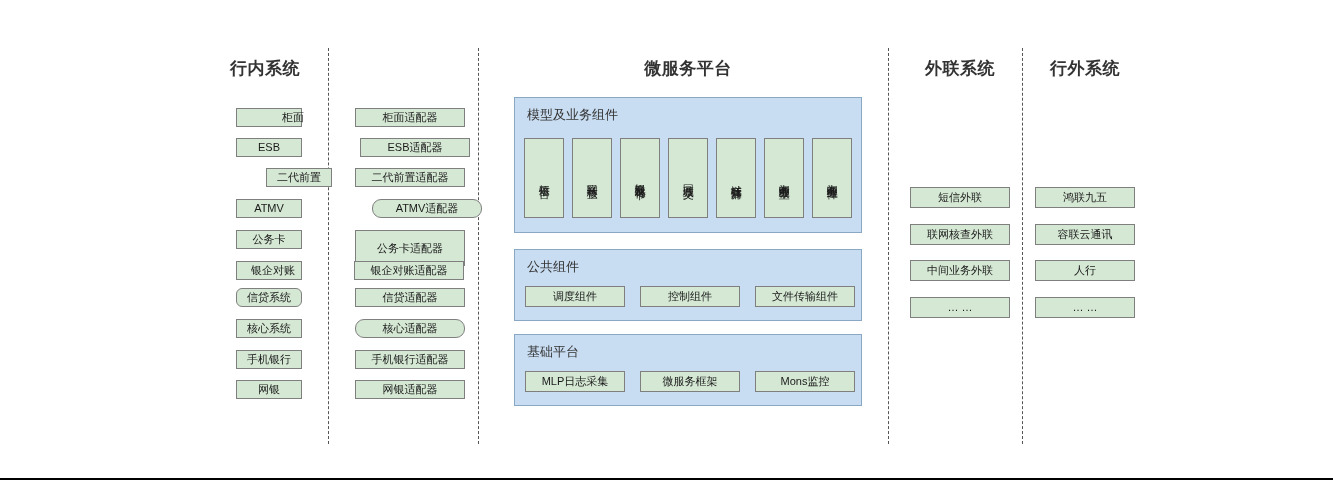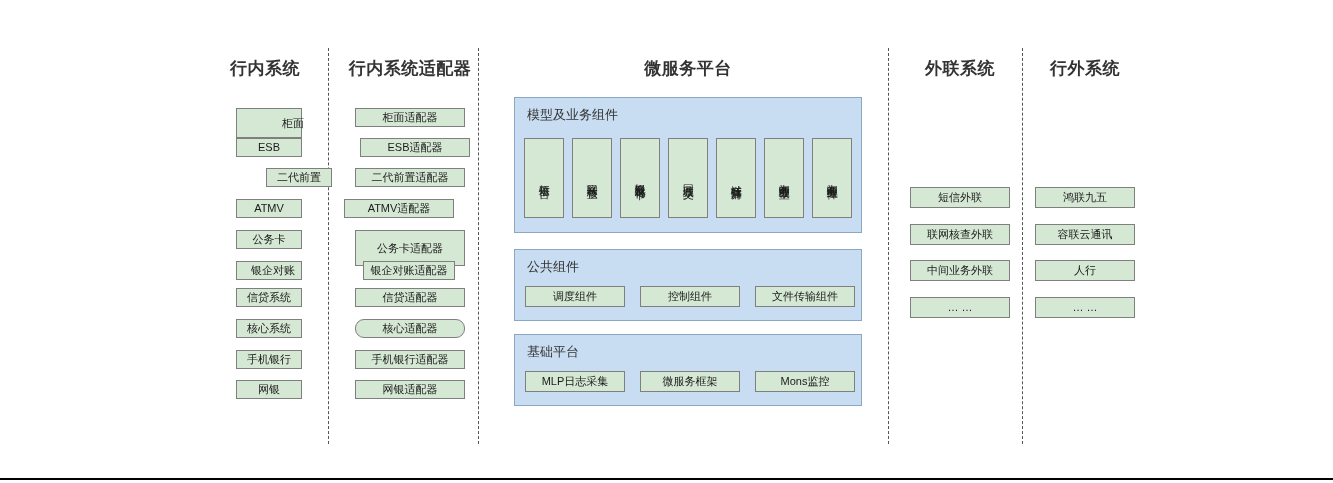--- a/index.html
+++ b/index.html
@@ -84,47 +84,46 @@
     height: 0;
     border-top: 2px solid #000000;
   }
 </style>
 </head>
 <body>
 
 <div id="canvas">
 
   <div class="col-title" style="left:200px; top:57px; width:130px;">行内系统</div>
-  <div class="col-title" style="left:340px; top:57px; width:140px;">行内系统适配器</div>
   <div class="col-title" style="left:598px; top:57px; width:180px;">微服务平台</div>
   <div class="col-title" style="left:895px; top:57px; width:130px;">外联系统</div>
   <div class="col-title" style="left:1020px; top:57px; width:130px;">行外系统</div>
 
   <div class="divider" style="left:328px;"></div>
   <div class="divider" style="left:478px;"></div>
   <div class="divider" style="left:888px;"></div>
   <div class="divider" style="left:1022px;"></div>
 
-  <div class="node" style="left:236px; top:108px; width:66px; height:30px;padding-left:48px;">柜面</div>
+  <div class="node" style="left:236px; top:108px; width:66px; height:19px;padding-left:48px;">柜面</div>
   <div class="node" style="left:236px; top:138px; width:66px; height:19px;">ESB</div>
   <div class="node" style="left:236px; top:168px; width:66px; height:19px;margin-left:30px;">二代前置</div>
   <div class="node" style="left:236px; top:199px; width:66px; height:19px;">ATMV</div>
   <div class="node" style="left:236px; top:230px; width:66px; height:19px;">公务卡</div>
   <div class="node" style="left:236px; top:261px; width:66px; height:19px;padding-left:8px;">银企对账</div>
-  <div class="node" style="left:236px; top:288px; width:66px; height:19px;">信贷系统</div>
+  <div class="node" style="left:236px; top:288px; width:66px; height:19px;border-radius:6px;">信贷系统</div>
   <div class="node" style="left:236px; top:319px; width:66px; height:19px;">核心系统</div>
   <div class="node" style="left:236px; top:350px; width:66px; height:19px;">手机银行</div>
   <div class="node" style="left:236px; top:380px; width:66px; height:19px;">网银</div>
 
   <div class="node" style="left:355px; top:108px; width:110px; height:19px;">柜面适配器</div>
   <div class="node" style="left:360px; top:138px; width:110px; height:19px;">ESB适配器</div>
   <div class="node" style="left:355px; top:168px; width:110px; height:19px;">二代前置适配器</div>
-  <div class="node" style="left:344px; top:199px; width:110px; height:19px;">ATMV适配器</div>
+  <div class="node" style="left:372px; top:199px; width:110px; height:19px;border-radius:9px;">ATMV适配器</div>
   <div class="node" style="left:355px; top:230px; width:110px; height:36px;">公务卡适配器</div>
-  <div class="node" style="left:363px; top:261px; width:92px; height:19px;">银企对账适配器</div>
+  <div class="node" style="left:354px; top:261px; width:110px; height:19px;">银企对账适配器</div>
   <div class="node" style="left:355px; top:288px; width:110px; height:19px;">信贷适配器</div>
   <div class="node" style="left:355px; top:319px; width:110px; height:19px;border-radius:9px;">核心适配器</div>
   <div class="node" style="left:355px; top:350px; width:110px; height:19px;">手机银行适配器</div>
   <div class="node" style="left:355px; top:380px; width:110px; height:19px;">网银适配器</div>
 
   <div class="panel" style="left:514px; top:97px; width:348px; height:136px;">
     <div class="panel-label">模型及业务组件</div>
   </div>
   <div class="node vert" style="left:524px; top:138px; width:40px; height:80px;">短信平台</div>
   <div class="node vert" style="left:572px; top:138px; width:40px; height:80px;">联网核查</div>

